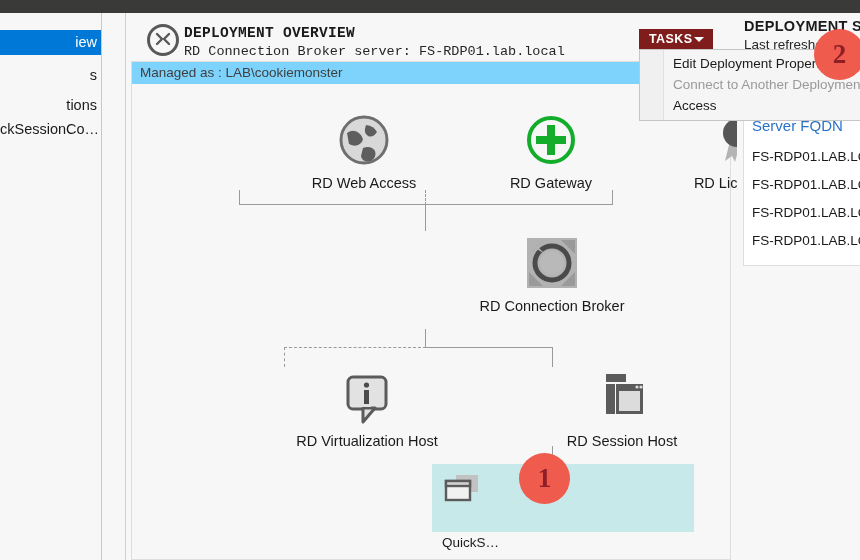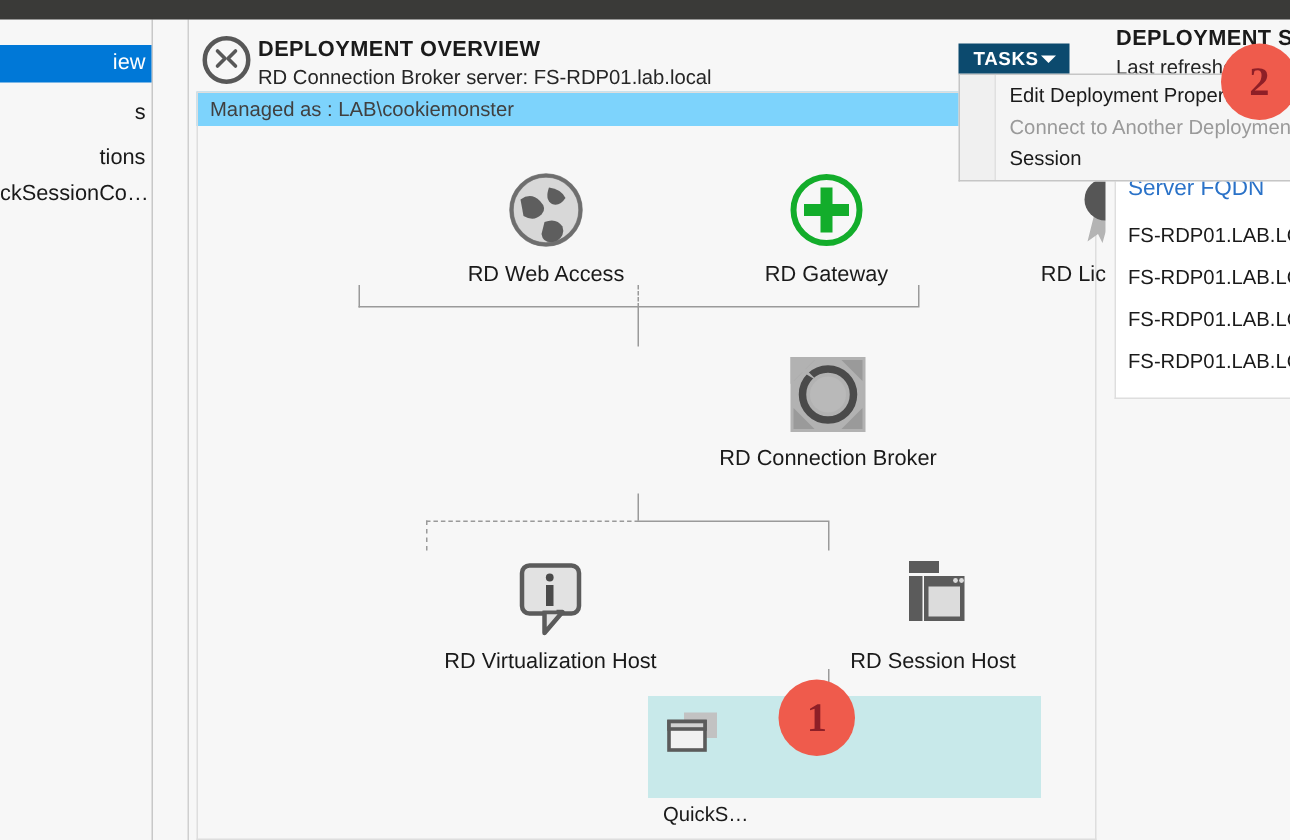--- a/index.html
+++ b/index.html
@@ -67,23 +67,24 @@
     width: 611px;
     height: 547px;
     background: #f7f7f7;
     border-left: 1px solid #cfcfcf;
     box-sizing: border-box;
     z-index: 10;
   }
 
   .panel-header {
     position: absolute;
-    left: 4px; top: 0;
+    left: 16px; top: 0;
     width: 611px;
     height: 42px;
+    font-family: Liberation Mono, monospace;
   }
   .broker-badge {
     position: absolute;
     left: 5px; top: 11px;
     width: 32px; height: 32px;
     border-radius: 50%;
     border: 3px solid #585858;
     box-sizing: border-box;
     background: #f7f7f7;
   }
@@ -236,21 +237,21 @@
   .rp-row-1 { top: 70px; }
   .rp-row-2 { top: 98px; }
   .rp-row-3 { top: 126px; }
 
   
   .tasks-button {
     position: absolute;
     left: 639px; top: 29px;
     width: 74px;
     height: 20px;
-    background: #0c4a6e;
+    background: #7f1d1d;
     color: #ffffff;
     font-size: 12.5px;
     font-weight: bold;
     letter-spacing: 0.4px;
     z-index: 70;
     cursor: default;
   }
   .tasks-button .tb-label {
     position: absolute;
     left: 10px; top: 3px;
@@ -478,21 +479,21 @@
     <div class="rp-row rp-row-1">FS-RDP01.LAB.LOCAL</div>
     <div class="rp-row rp-row-2">FS-RDP01.LAB.LOCAL</div>
     <div class="rp-row rp-row-3">FS-RDP01.LAB.LOCAL</div>
   </div>
 </div>
 
 <div class="tasks-menu">
   <div class="menu-gutter"></div>
   <div class="menu-item">Edit Deployment Properties</div>
   <div class="menu-item disabled">Connect to Another Deployment</div>
-  <div class="menu-item">Session</div>
+  <div class="menu-item">Access</div>
 </div>
 
 <div class="tasks-button">
   <span class="tb-label">TASKS</span>
   <span class="tasks-caret"></span>
 </div>
 
 <div class="badge badge-1">1</div>
 <div class="badge badge-2">2</div>
 

